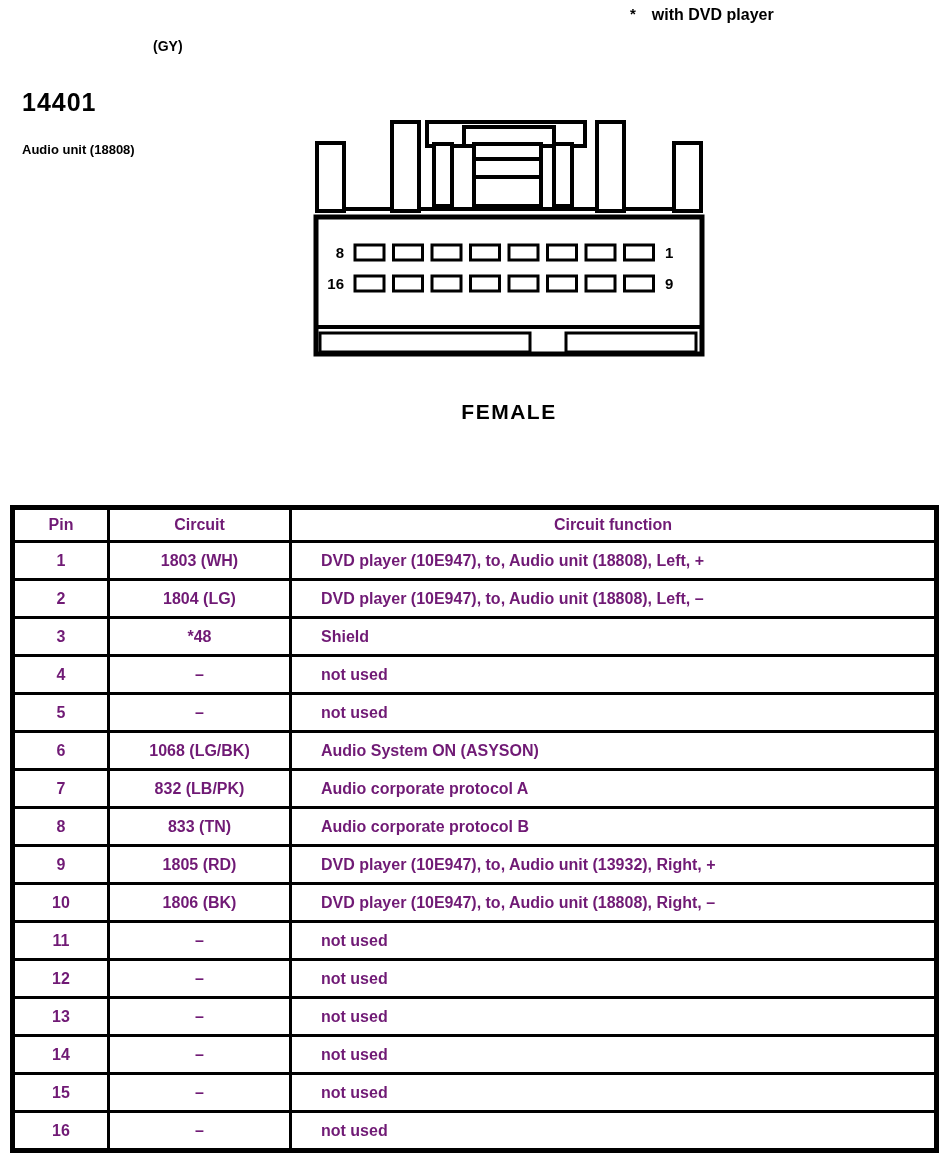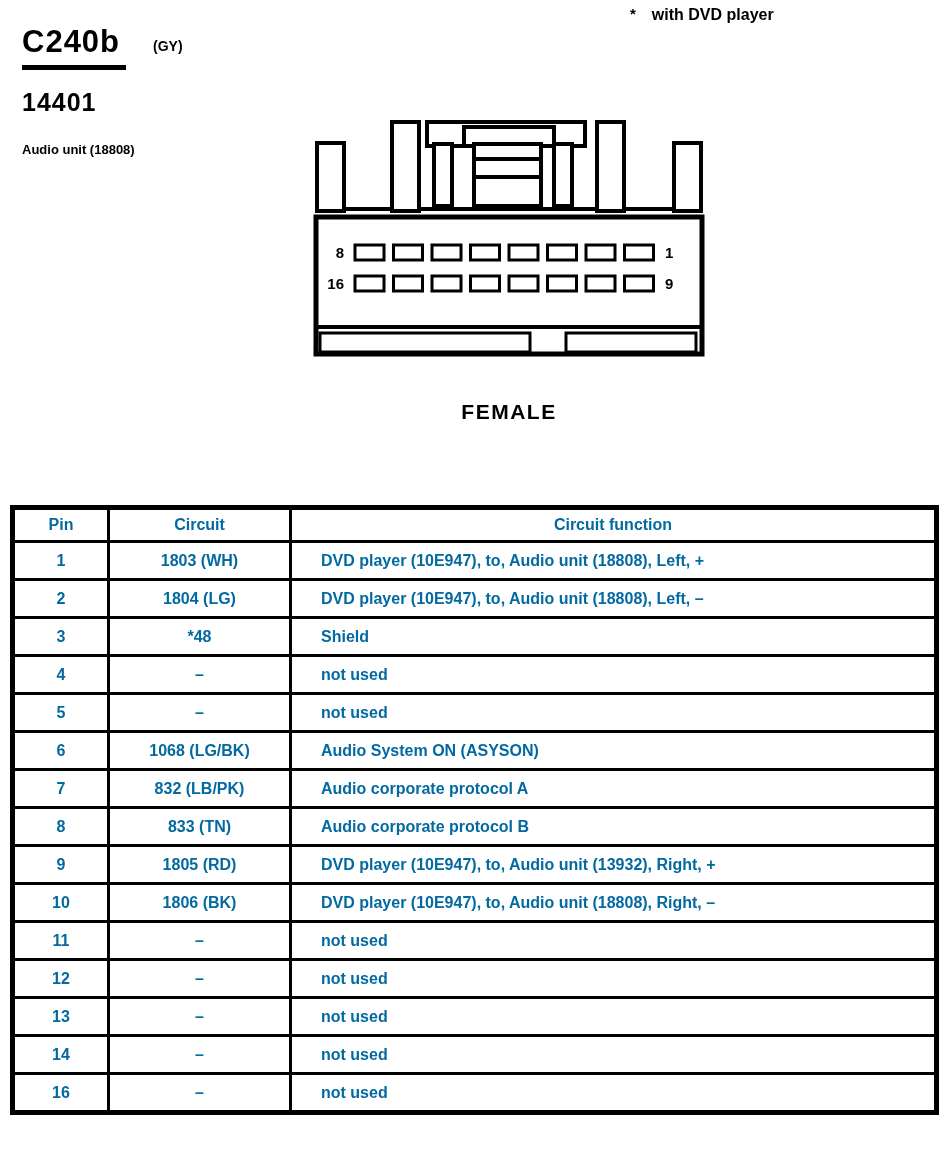--- a/index.html
+++ b/index.html
@@ -50,37 +50,36 @@
     position:absolute;left:10px;top:505px;width:929px;
     border-collapse:collapse;
     border:5px solid #000;
     table-layout:fixed;
   }
   .pin-table th,.pin-table td{
     border:3px solid #000;
     font-family:"Liberation Sans",sans-serif;
     font-weight:bold;
     font-size:16px;
-    color:#0369a1;
+    color:#701a75;
     padding:0;
     overflow:hidden;white-space:nowrap;
   }
   .pin-table th{height:30px;text-align:center;}
   .pin-table td{height:35px;}
   .col-pin{width:92px;text-align:center;}
   .col-circuit{width:179px;text-align:center;}
   .col-fn{text-align:left;padding-left:15px;}
   td.col-fn{padding-left:29px;}
 </style>
 </head>
 <body>
 
 <div class="page">
 
-  <div class="connector-id">C240b</div>
   <div class="connector-color">(GY)</div>
   <div class="harness-number">14401</div>
   <div class="component-name">Audio unit (18808)</div>
 
   <div class="dvd-note">
     <span class="star">*</span>
     <span>with DVD player</span>
   </div>
 
   <div class="connector-figure">
@@ -210,20 +209,25 @@
           <td class="col-pin">13</td>
           <td class="col-circuit">–</td>
           <td class="col-fn">not used</td>
         </tr>
         <tr>
           <td class="col-pin">14</td>
           <td class="col-circuit">–</td>
           <td class="col-fn">not used</td>
         </tr>
         <tr>
+          <td class="col-pin">15</td>
+          <td class="col-circuit">–</td>
+          <td class="col-fn">not used</td>
+        </tr>
+        <tr>
           <td class="col-pin">16</td>
           <td class="col-circuit">–</td>
           <td class="col-fn">not used</td>
         </tr>
       </tbody>
   </table>
 
 </div>
 
 </body></html>

